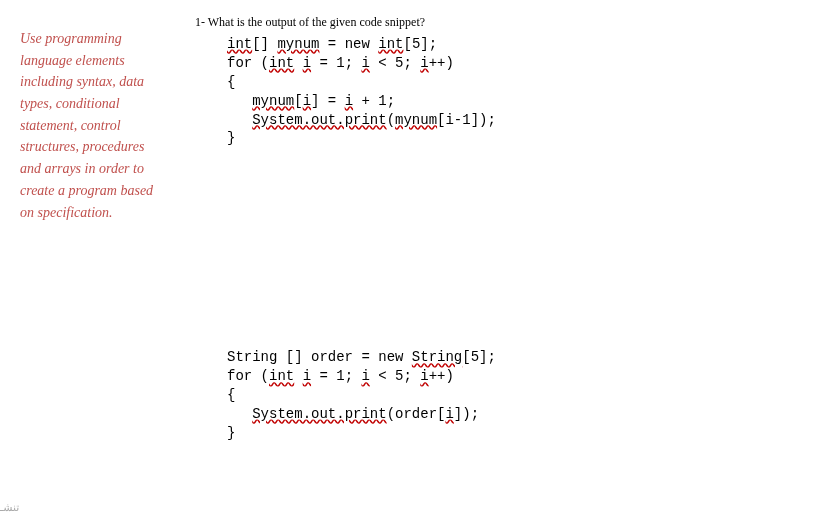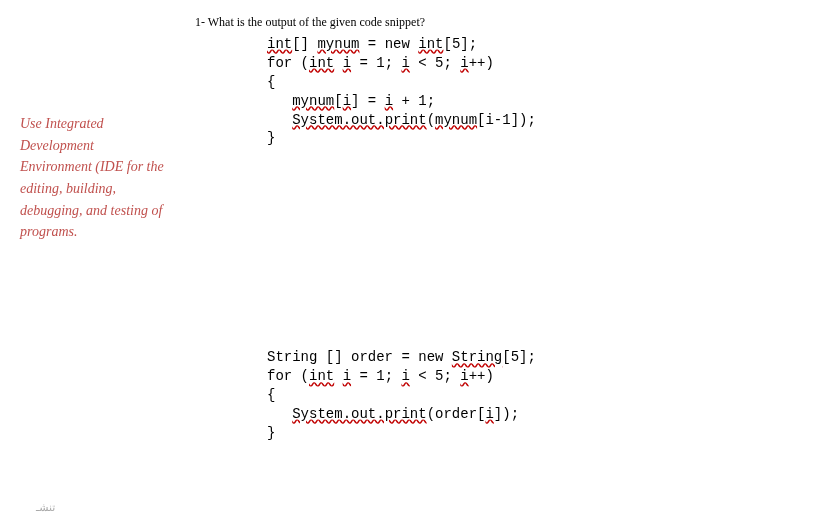--- a/index.html
+++ b/index.html
@@ -44,47 +44,46 @@
     }
     .question-title {
       font-size: 12px;
       color: #000;
       margin-bottom: 5px;
     }
     .code-block {
       font-family: 'Courier New', monospace;
       font-size: 14px;
       line-height: 1.35;
-      margin-left: 72px;
+      margin-left: 32px;
       color: #000;
       white-space: pre;
     }
     .underline-red {
       text-decoration: underline;
       text-decoration-style: wavy;
       text-decoration-color: #c00000;
     }
     .q2 {
       margin-top: 200px;
     }
     .bottom-marker {
       position: absolute;
       bottom: 5px;
       left: 0;
       color: #aaa;
       font-size: 11px;
-      padding-left: 36px;
     }
   </style>
 </head>
 <body>
 
 <div class="container">
   <div class="sidebar">
-    <div class="sidebar-block second">Use Integrated Development Environment (IDE for the editing, building, debugging, and testing of programs.</div>
+    <div class="sidebar-block">Use programming language elements including syntax, data types, conditional statement, control structures, procedures and arrays in order to create a program based on specification.</div>
   </div>
 
   <div class="main">
     <div class="question">
       <div class="question-title">1- What is the output of the given code snippet?</div>
       <div class="code-block"><span class="underline-red">int</span><span>[] </span><span class="underline-red">mynum</span><span> = new </span><span class="underline-red">int</span><span>[5];</span>
 <span>for (</span><span class="underline-red">int</span><span> </span><span class="underline-red">i</span><span> = 1; </span><span class="underline-red">i</span><span> &lt; 5; </span><span class="underline-red">i</span><span>++)</span>
 <span>{</span>
 <span>   </span><span class="underline-red">mynum</span><span>[</span><span class="underline-red">i</span><span>] = </span><span class="underline-red">i</span><span> + 1;</span>
 <span>   </span><span class="underline-red">System.out.print</span><span>(</span><span class="underline-red">mynum</span><span>[i-1]);</span>

